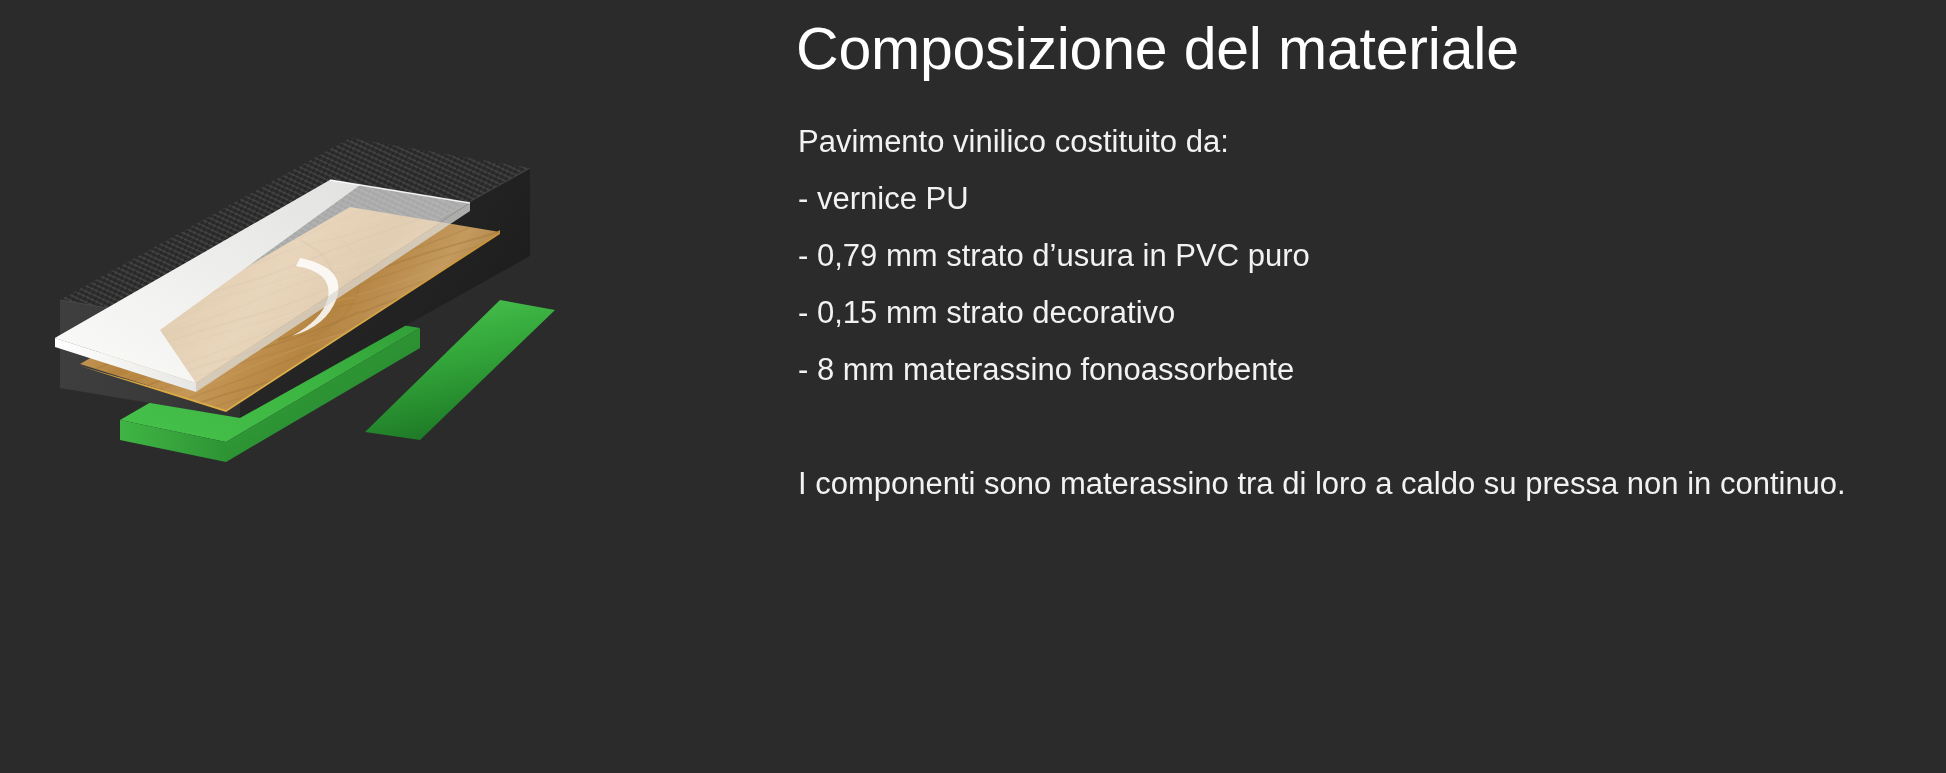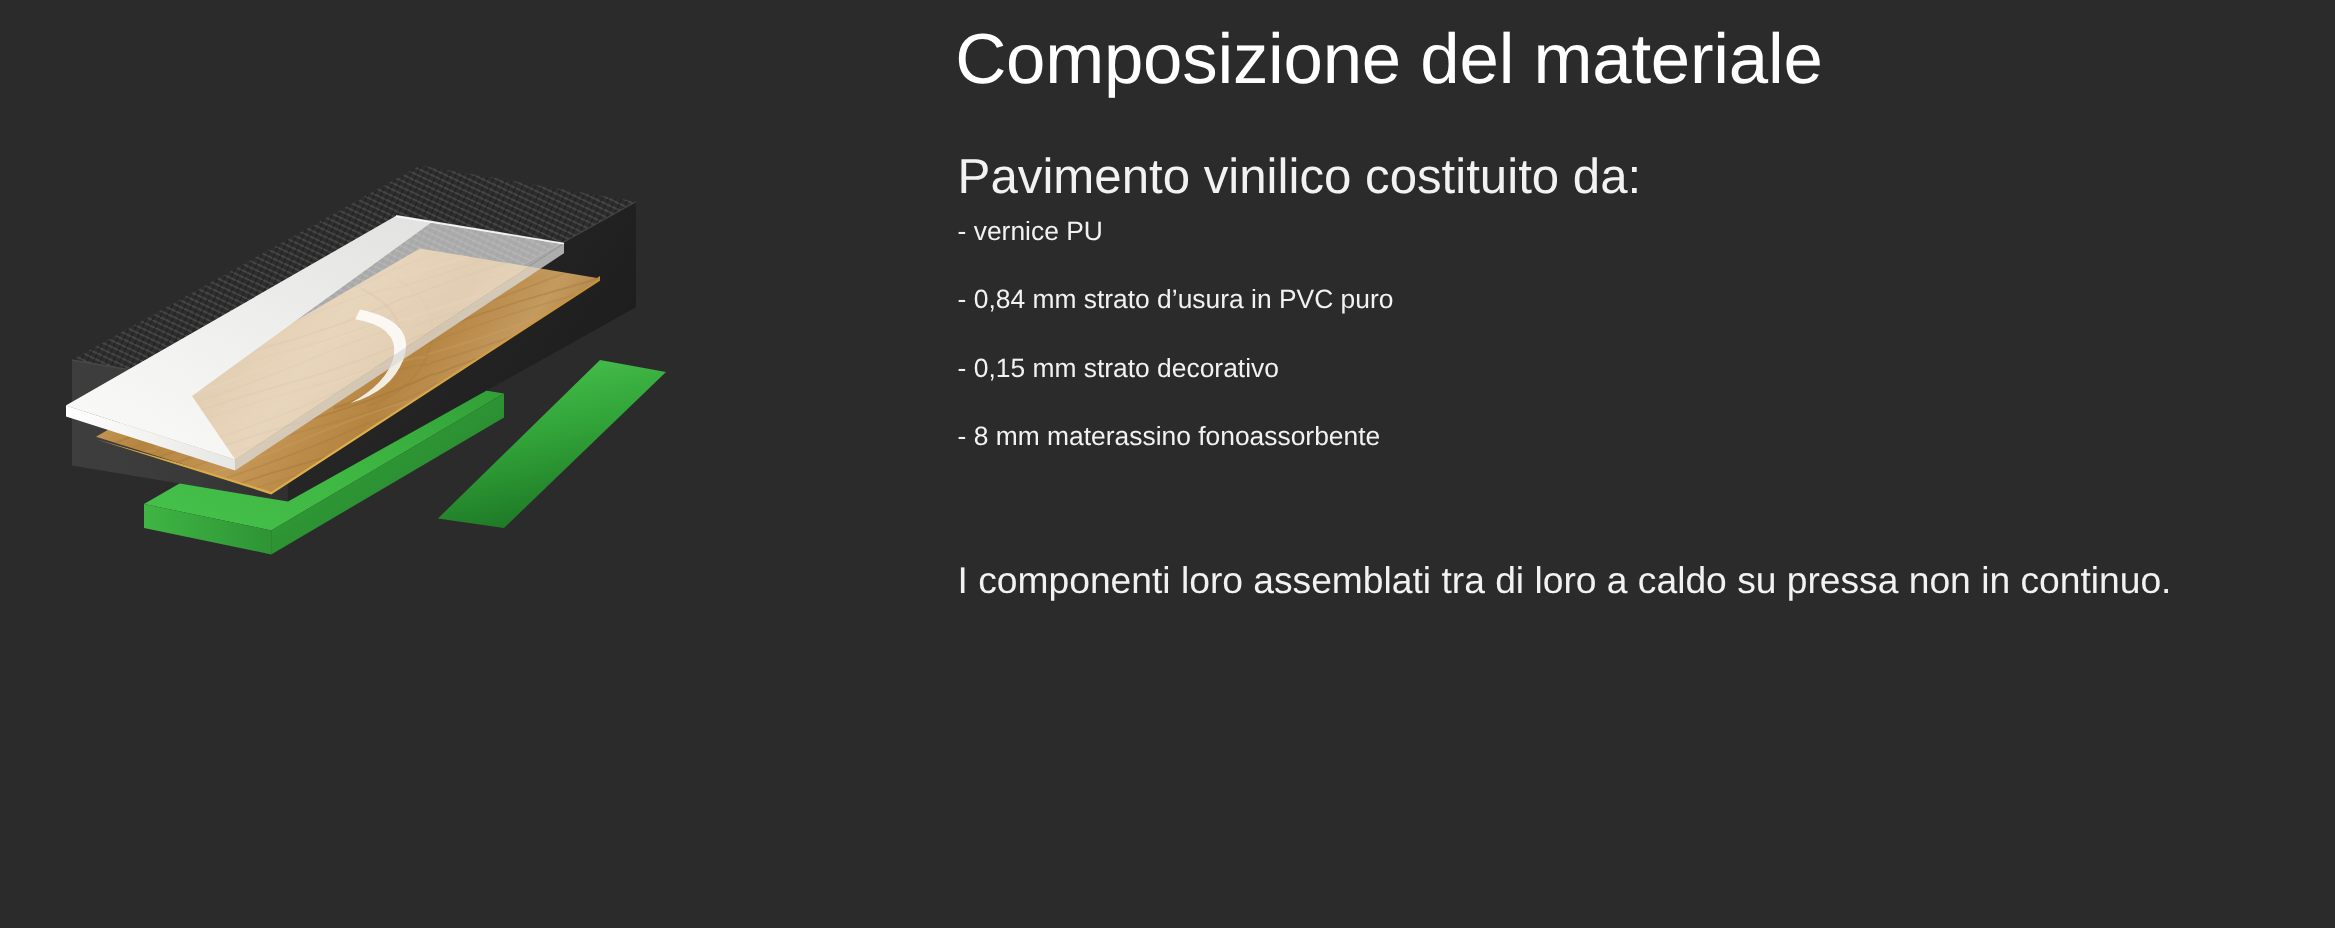--- a/index.html
+++ b/index.html
@@ -62,37 +62,37 @@
     white-space: nowrap;
     font-stretch: condensed;
   }
 
   #intro-line {
     position: absolute;
     left: 8px;
     top: 123px;
     margin: 0;
     color: #f2f2f2;
-    font-size: 41px;
+    font-size: 31px;
     font-weight: 300;
     line-height: 1.2;
     white-space: nowrap;
   }
 
   #layer-list {
     position: absolute;
     left: 8px;
     top: 180px;
     margin: 0;
     padding: 0;
     list-style: none;
   }
   #layer-list li {
     color: #f2f2f2;
-    font-size: 22px;
+    font-size: 31px;
     font-weight: 300;
     line-height: 1.2;
     height: 57px;
     white-space: nowrap;
   }
 
   #closing-note {
     position: absolute;
     left: 8px;
     top: 464px;
@@ -249,21 +249,21 @@
   </div>
 
   <div id="text-pane">
 
     <h1 id="page-title">Composizione del materiale</h1>
 
     <p id="intro-line">Pavimento vinilico costituito da:</p>
 
     <ul id="layer-list">
       <li>- vernice PU</li>
-      <li>- 0,84 mm strato d’usura in PVC puro</li>
+      <li>- 0,79 mm strato d’usura in PVC puro</li>
       <li>- 0,15 mm strato decorativo</li>
       <li>- 8 mm materassino fonoassorbente</li>
     </ul>
 
-    <p id="closing-note">I componenti loro assemblati tra di loro a caldo su pressa non in continuo.</p>
+    <p id="closing-note">I componenti sono materassino tra di loro a caldo su pressa non in continuo.</p>
 
   </div>
 </div>
 
 </body></html>

